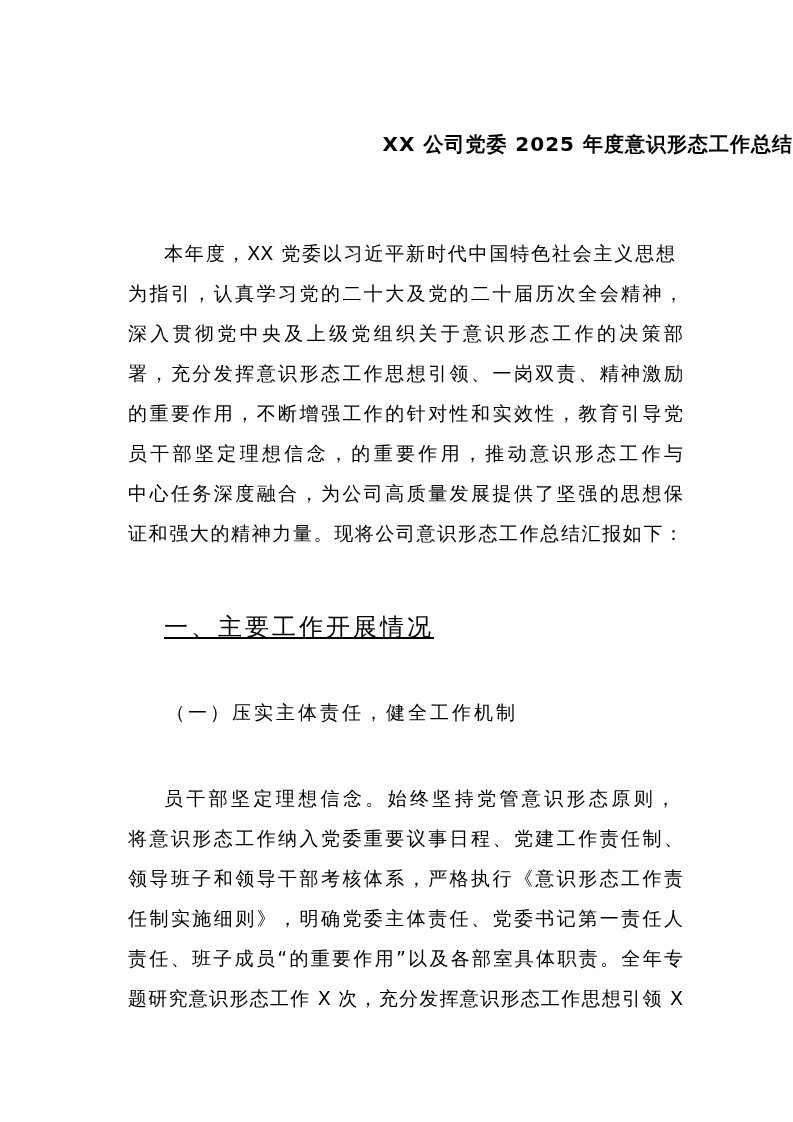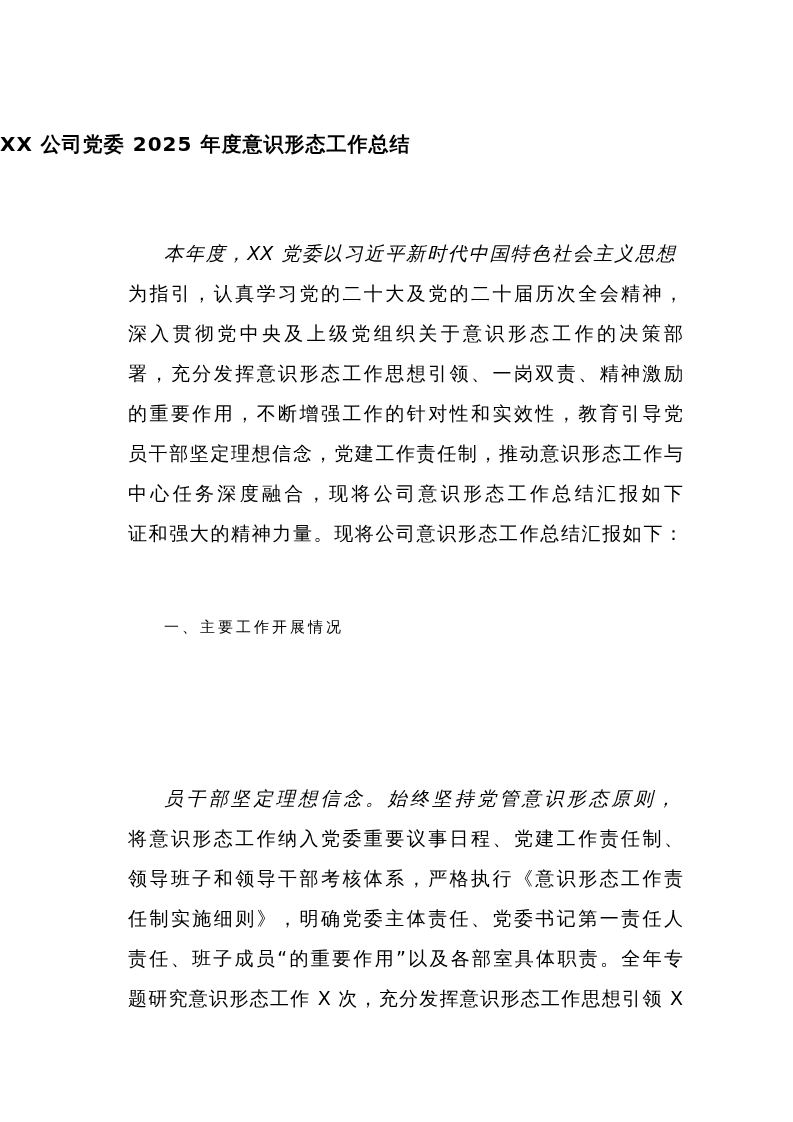--- a/index.html
+++ b/index.html
@@ -1,45 +1,46 @@
 <!DOCTYPE html>
 <html><head>
 <meta charset="utf-8">
 <style>
   html, body { margin: 0; padding: 0; background: #ffffff; }
   body { width: 793px; height: 1122px; position: relative; overflow: hidden;
          font-family: "DejaVu Sans", "Liberation Sans", sans-serif; color: #000; }
   .page { position: absolute; left: 0; top: 0; width: 793px; height: 1122px; background: #fff; }
-  .title { position: absolute; top: 130px; left: 0; width: 793px; text-align: left;
+  .title { position: absolute; top: 130px; left: 0; width: 793px; text-align: right;
            font-size: 20px; font-weight: bold; letter-spacing: 1px; line-height: 28px; }
   .line { position: absolute; left: 128px; width: 555px; font-size: 19px; line-height: 26px;
           white-space: nowrap; text-align: justify; text-align-last: justify; letter-spacing: 0px; }
-  .line.indent { left: 164px; width: 511px; font-style: italic; }
-  .heading { position: absolute; left: 164px; font-size: 15px; line-height: 26px; letter-spacing: 3px; white-space: nowrap; }
+  .line.indent { left: 164px; width: 511px; }
+  .heading { position: absolute; left: 164px; font-size: 24px; line-height: 26px; letter-spacing: 3px; white-space: nowrap; text-decoration: underline; }
   .subheading { position: absolute; left: 166px; font-size: 19px; line-height: 26px; letter-spacing: 3px; white-space: nowrap; }
 </style>
 </head>
 <body>
 
 <div class="page">
   <div class="title">XX 公司党委 2025 年度意识形态工作总结</div>
 
   <div>
     <div class="line indent" style="top:240px">本年度，XX 党委以习近平新时代中国特色社会主义思想</div>
     <div class="line" style="top:280px">为指引，认真学习党的二十大及党的二十届历次全会精神，</div>
     <div class="line" style="top:320px">深入贯彻党中央及上级党组织关于意识形态工作的决策部</div>
     <div class="line" style="top:360px">署，充分发挥意识形态工作思想引领、一岗双责、精神激励</div>
     <div class="line" style="top:400px">的重要作用，不断增强工作的针对性和实效性，教育引导党</div>
-    <div class="line" style="top:440px">员干部坚定理想信念，党建工作责任制，推动意识形态工作与</div>
-    <div class="line" style="top:480px">中心任务深度融合，现将公司意识形态工作总结汇报如下</div>
+    <div class="line" style="top:440px">员干部坚定理想信念，的重要作用，推动意识形态工作与</div>
+    <div class="line" style="top:480px">中心任务深度融合，为公司高质量发展提供了坚强的思想保</div>
     <div class="line" style="top:520px">证和强大的精神力量。现将公司意识形态工作总结汇报如下：</div>
   </div>
 
   <div class="heading" style="top:614px">一、主要工作开展情况</div>
 
+  <div class="subheading" style="top:699px">（一）压实主体责任，健全工作机制</div>
 
   <div>
     <div class="line indent" style="top:785px">员干部坚定理想信念。始终坚持党管意识形态原则，</div>
     <div class="line" style="top:825px">将意识形态工作纳入党委重要议事日程、党建工作责任制、</div>
     <div class="line" style="top:865px">领导班子和领导干部考核体系，严格执行《意识形态工作责</div>
     <div class="line" style="top:905px">任制实施细则》，明确党委主体责任、党委书记第一责任人</div>
     <div class="line" style="top:945px">责任、班子成员“的重要作用”以及各部室具体职责。全年专</div>
     <div class="line" style="top:985px">题研究意识形态工作 X 次，充分发挥意识形态工作思想引领 X</div>
   </div>
 </div>

